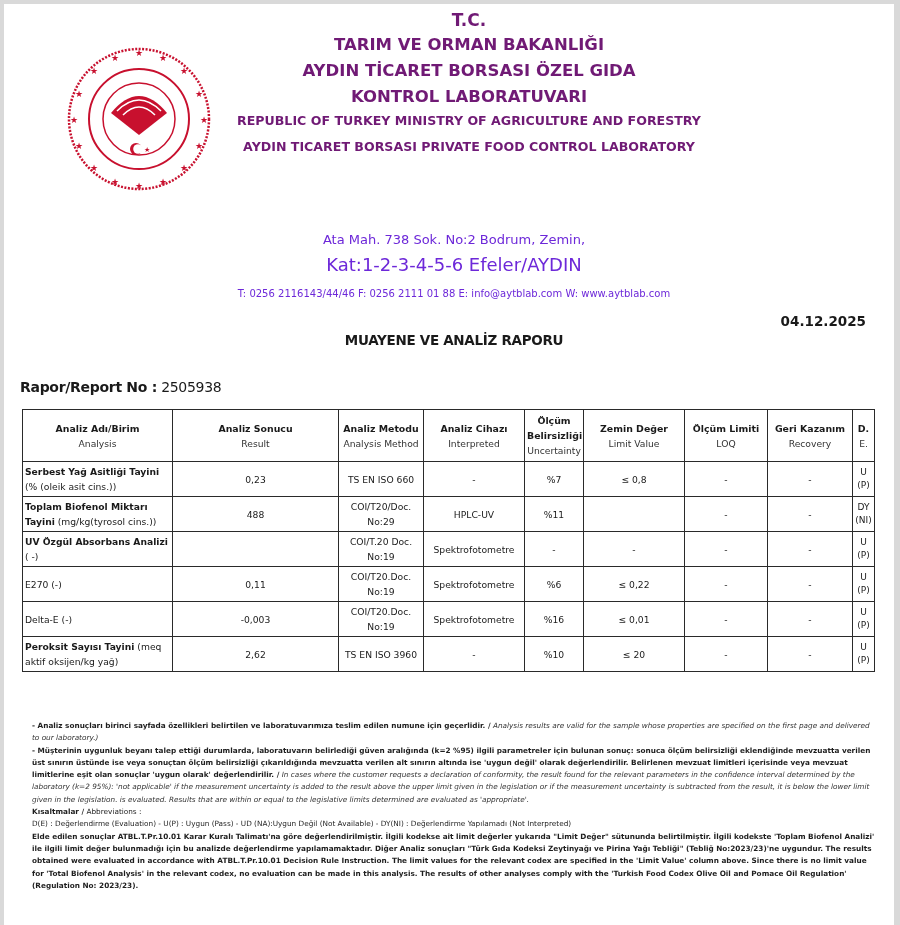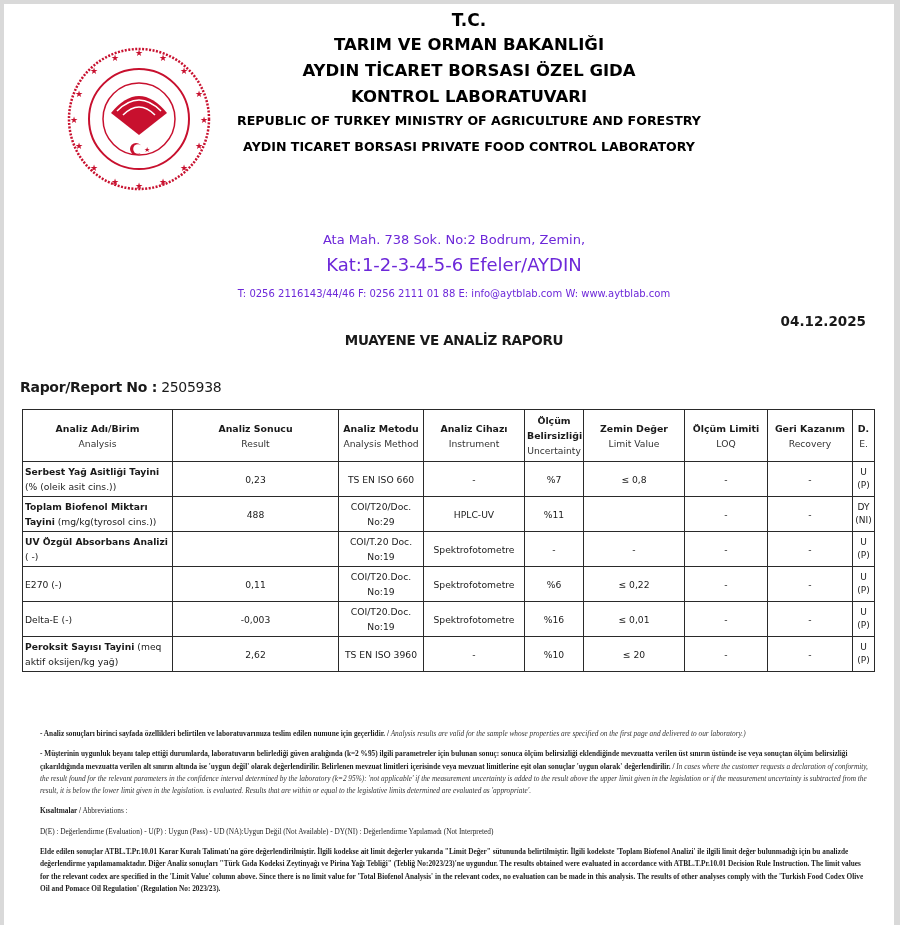--- a/index.html
+++ b/index.html
@@ -10,21 +10,21 @@
     color:#1a1a1a;
   }
   .page {
     position:absolute; left:4px; top:4px; width:890px; height:921px;
     background:#ffffff;
   }
   .abs { position:absolute; }
   .logo { left:55px; top:35px; width:160px; height:160px; }
   .hdr-line {
     position:absolute; left:230px; width:470px; text-align:center;
-    font-weight:bold; color:#000000; white-space:nowrap;
+    font-weight:bold; color:#701a75; white-space:nowrap;
   }
   .h-tc { top:6px; font-size:17px; }
   .h-1 { top:31px; font-size:16.5px; }
   .h-2 { top:57px; font-size:16.5px; }
   .h-3 { top:83px; font-size:16.5px; }
   .h-4 { top:109px; font-size:12.6px; }
   .h-5 { top:135px; font-size:12.6px; }
   .addr {
     position:absolute; left:200px; width:500px; text-align:center;
     white-space:nowrap; color:#6d28d9;
@@ -60,21 +60,21 @@
   table.res td.name { text-align:left; }
   table.res td.name .b { font-weight:bold; }
   table.res td.de { font-size:9px; line-height:13px; padding:0; }
 
   .notes {
     position:absolute; left:28px; top:716px; width:845px;
     font-size:7.3px; line-height:12.3px; color:#1e1e1e;
   }
   .notes .b { font-weight:bold; }
   .notes .i { font-style:italic; color:#333; }
-  .notes p { margin:8px;font-family:Liberation Serif, serif; }
+  .notes p { margin:0; }
 </style>
 </head>
 <body>
 
 <div class="page">
 
   <svg class="abs logo" viewBox="0 0 160 160">
     <g fill="none" stroke="#c8102e">
       <circle cx="80" cy="80" r="70" stroke-width="2.5" stroke-dasharray="2 1.5"></circle>
       <circle cx="80" cy="80" r="50" stroke-width="2"></circle>
@@ -145,21 +145,21 @@
         <th>
             <span class="tr">Analiz Sonucu</span>
             <span class="en">Result</span>
           </th>
         <th>
             <span class="tr">Analiz Metodu</span>
             <span class="en">Analysis Method</span>
           </th>
         <th>
             <span class="tr">Analiz Cihazı</span>
-            <span class="en">Instrument</span>
+            <span class="en">Interpreted</span>
           </th>
         <th>
             <span class="tr">Ölçüm Belirsizliği</span>
             <span class="en">Uncertainty</span>
           </th>
         <th>
             <span class="tr">Zemin Değer</span>
             <span class="en">Limit Value</span>
           </th>
         <th>

